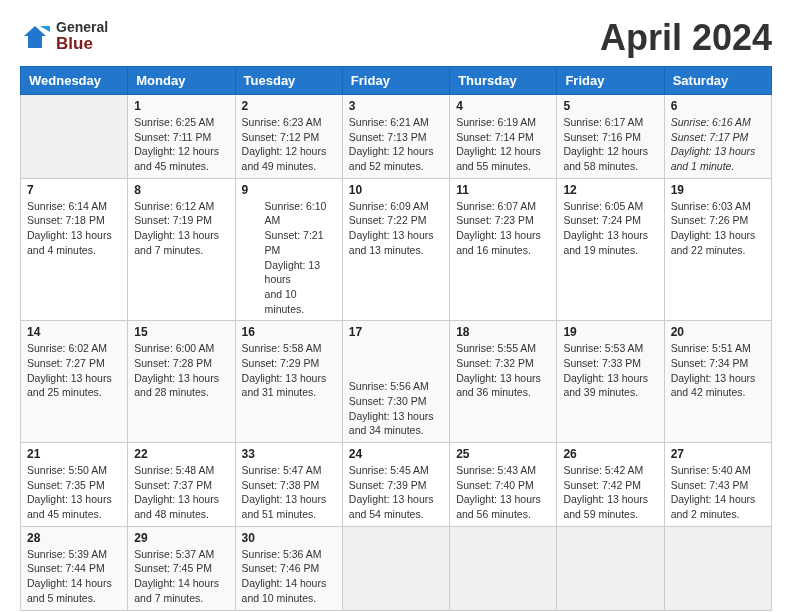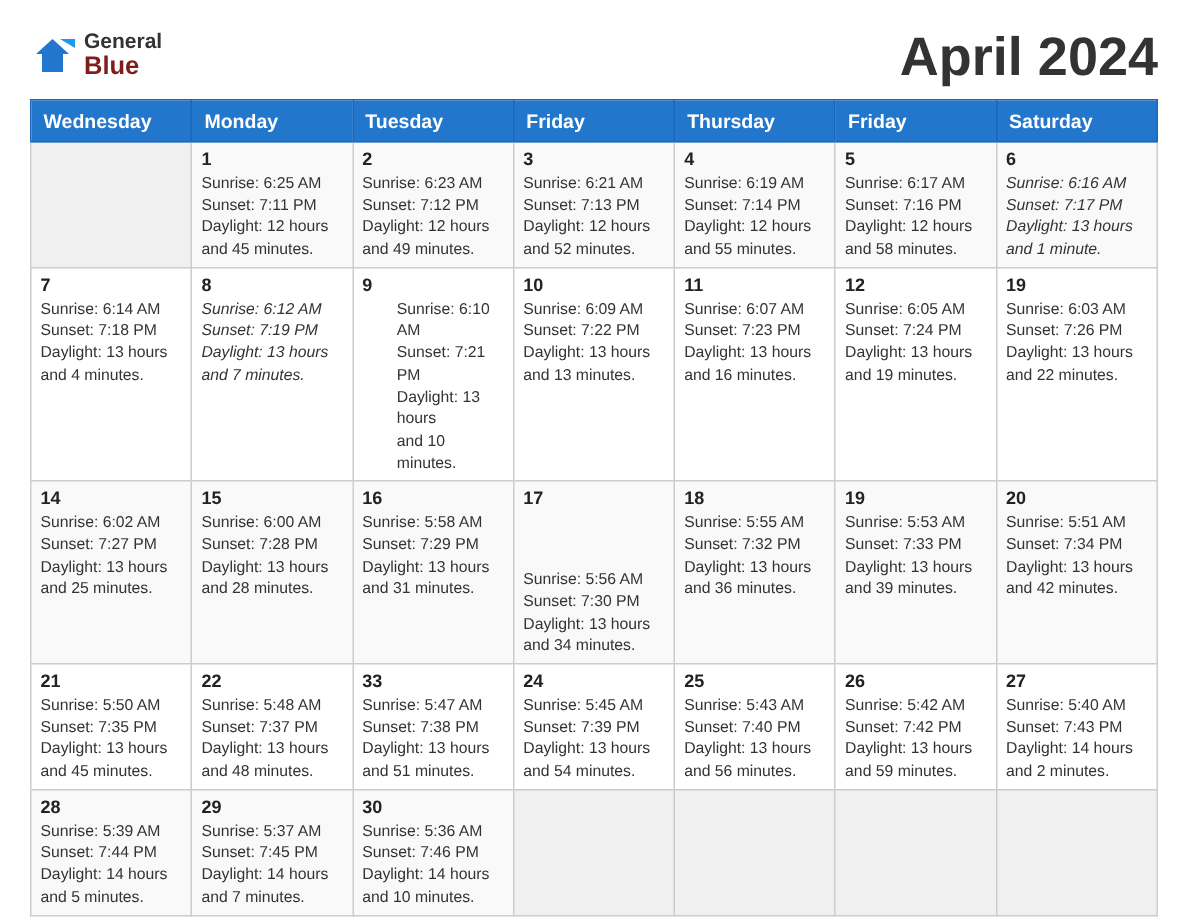--- a/index.html
+++ b/index.html
@@ -178,21 +178,21 @@
       <tr>
         <td>
           <span class="day-num">7</span>
           <div class="day-info" style="white-space: pre-wrap;">Sunrise: 6:14 AM
 Sunset: 7:18 PM
 Daylight: 13 hours
 and 4 minutes.</div>
         </td>
         <td>
           <span class="day-num">8</span>
-          <div class="day-info" style="white-space: pre-wrap; font-style: italic;">Sunrise: 6:12 AM
+          <div class="day-info" style="white-space: pre-wrap;">Sunrise: 6:12 AM
 Sunset: 7:19 PM
 Daylight: 13 hours
 and 7 minutes.</div>
         </td>
         <td>
           <span class="day-num">9</span>
           <div class="day-info" style="white-space: pre-wrap; margin-left: 23px;">Sunrise: 6:10 AM
 Sunset: 7:21 PM
 Daylight: 13 hours
 and 10 minutes.</div>

